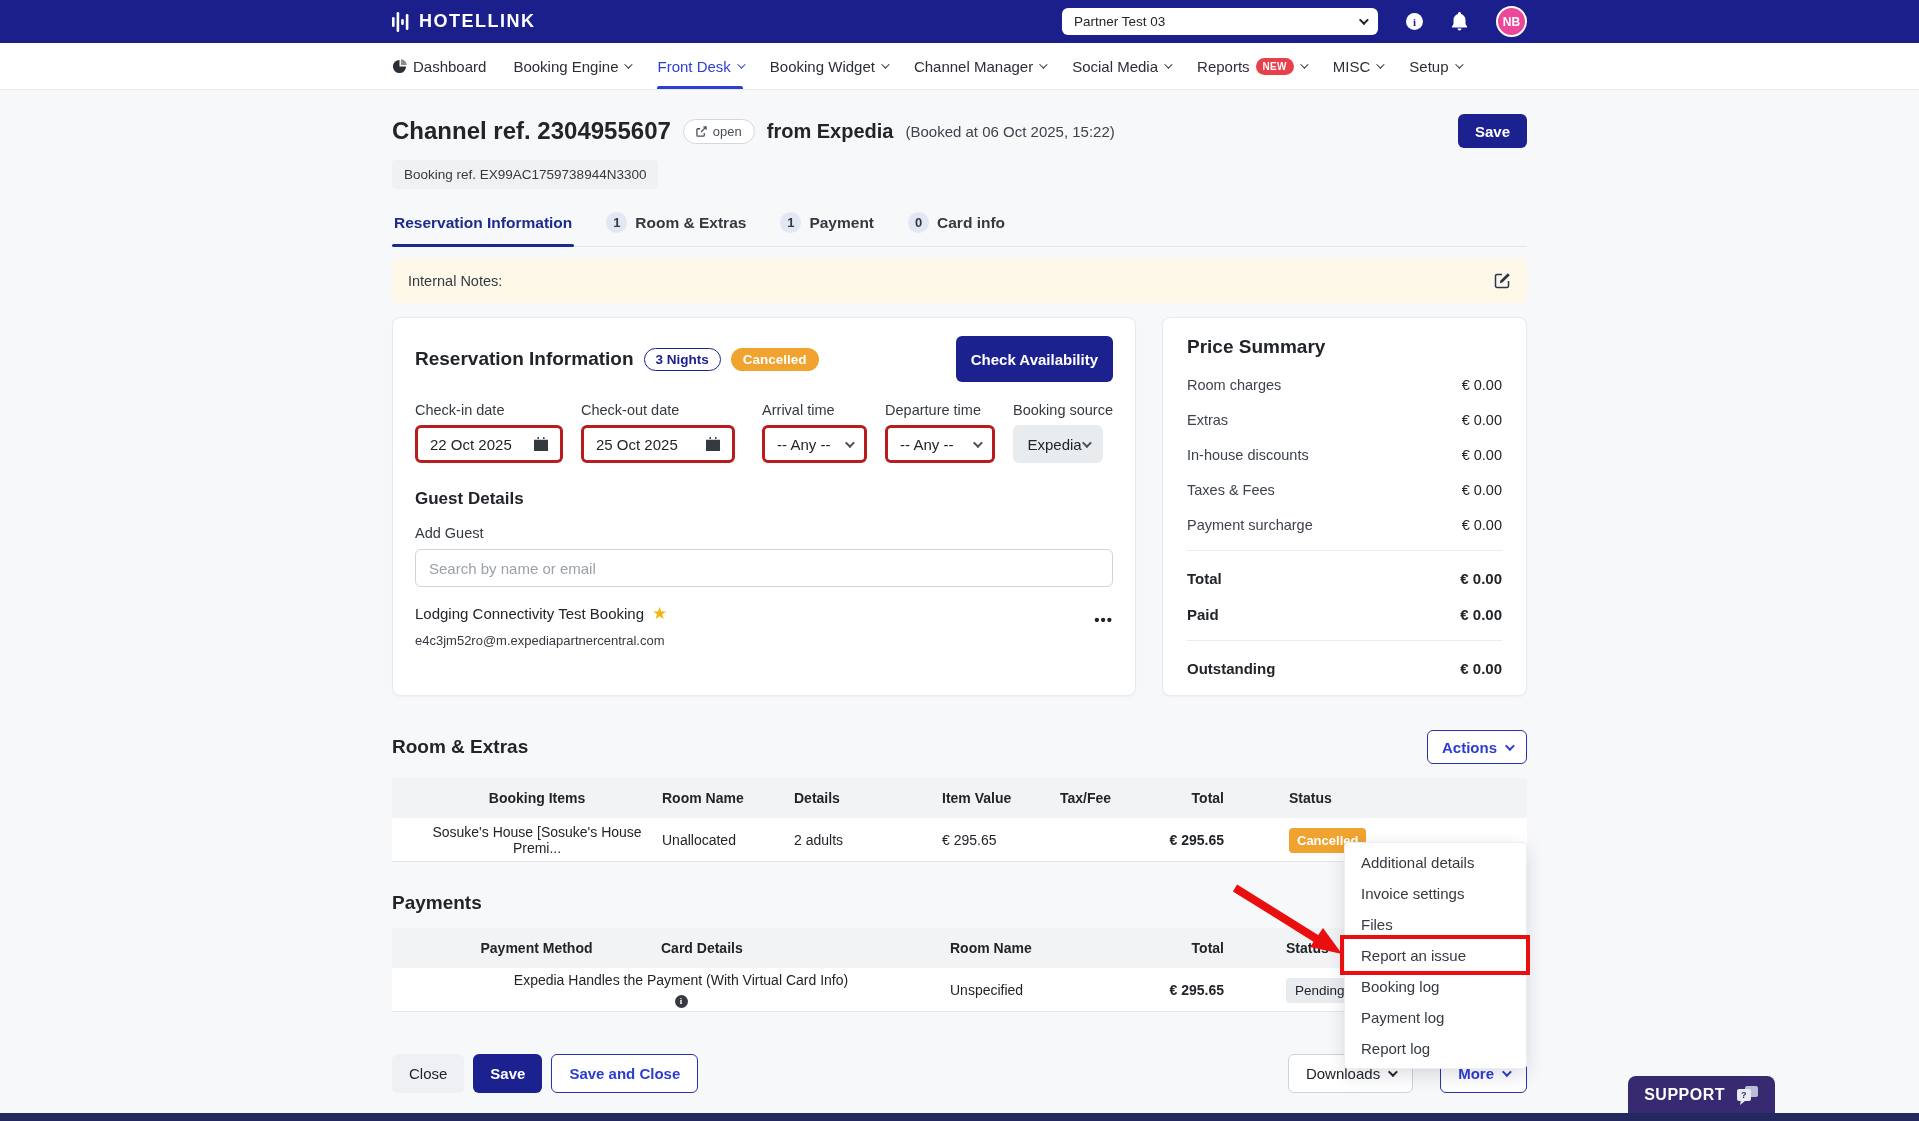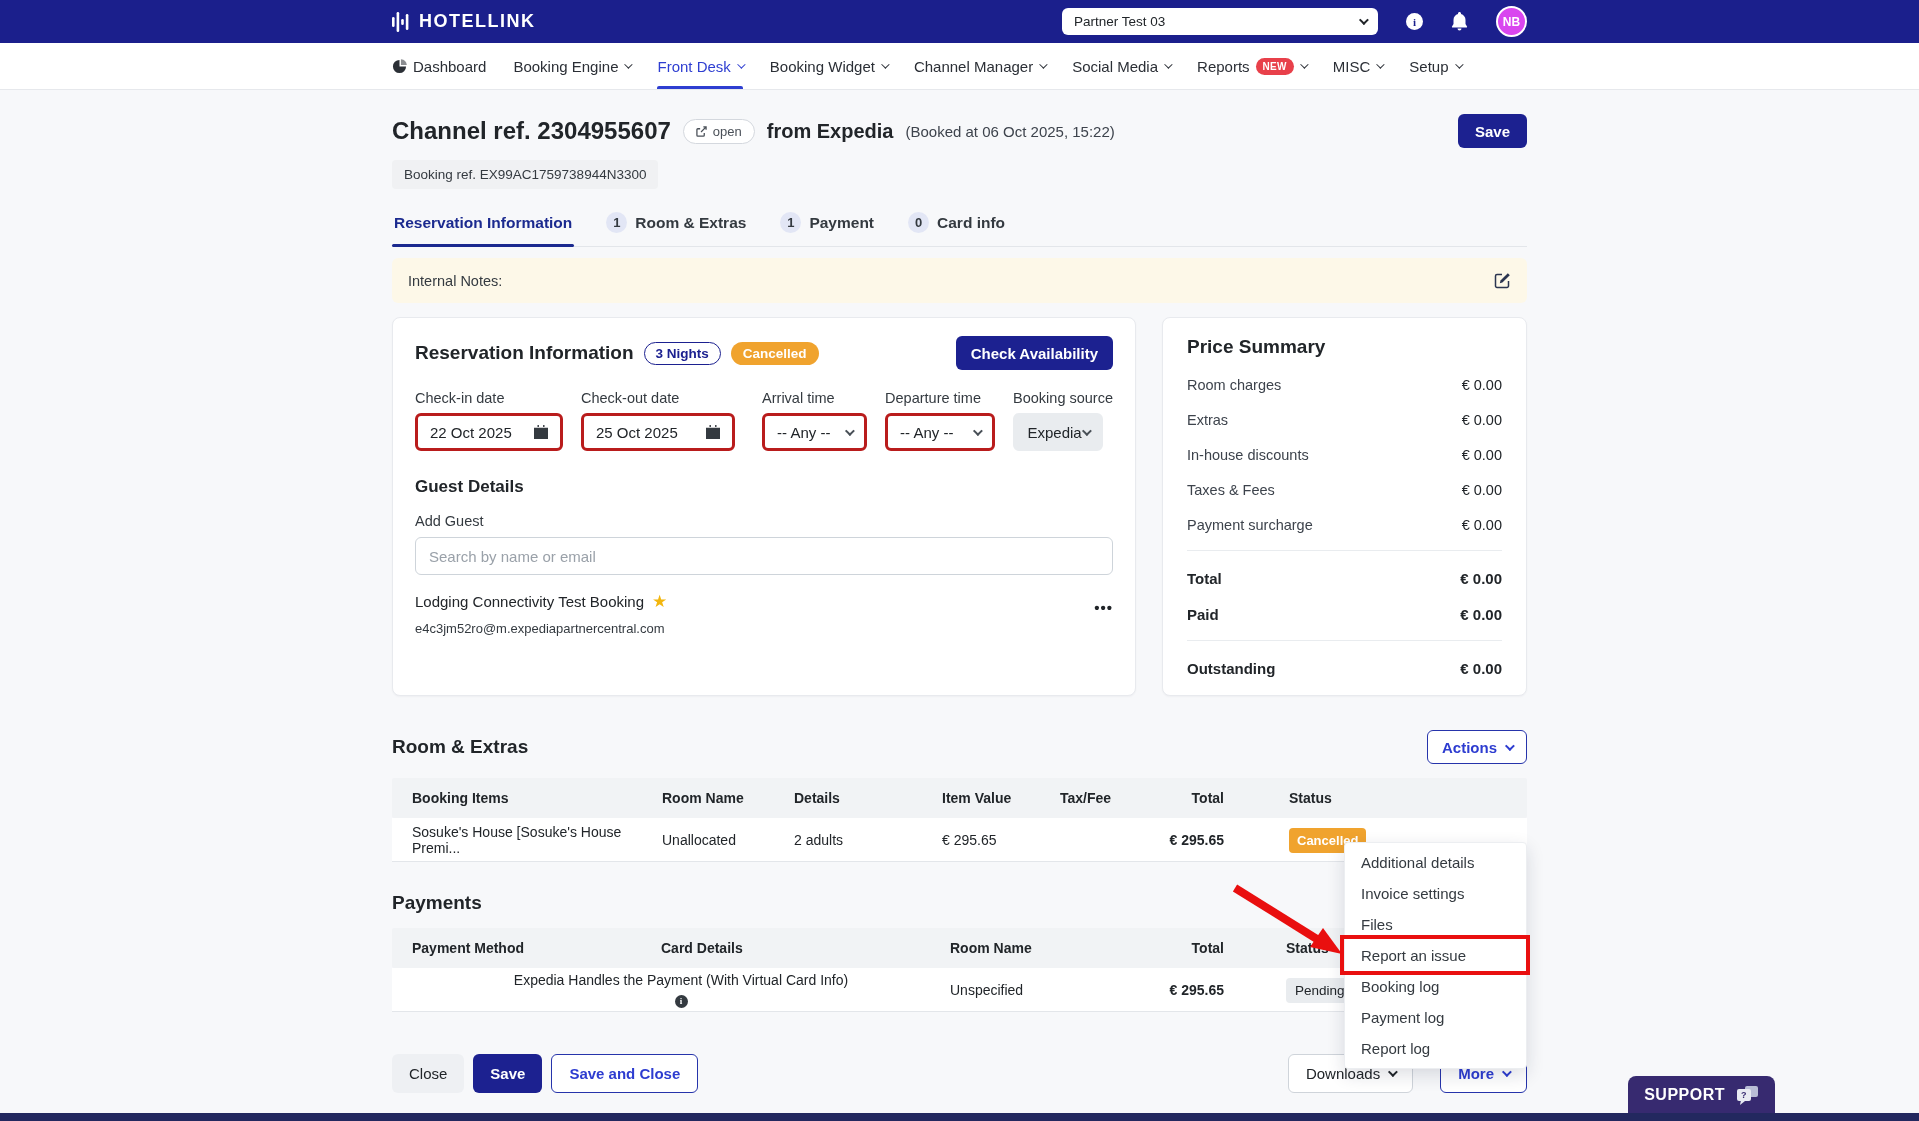--- a/index.html
+++ b/index.html
@@ -7,21 +7,21 @@
   .container { width:1135px; margin:0 auto; }
 
   
   .topbar { height:43px; background:#1b1f8c; display:flex; align-items:center; }
   .topbar .container { display:flex; align-items:center; justify-content:space-between; }
   .brand { display:flex; align-items:center; gap:9px; color:#fff; font-weight:700; font-size:18px; letter-spacing:1.5px; }
   .top-right { display:flex; align-items:center; gap:28px; }
   .partner-sel { width:316px; height:27px; background:#fff; border-radius:6px; display:flex; align-items:center; justify-content:space-between; padding:0 12px; font-size:13.5px; color:#212529; cursor:pointer; }
   .chev { width:7px; height:7px; border-right:2px solid currentColor; border-bottom:2px solid currentColor; transform:rotate(45deg) translateY(-2px); display:inline-block; flex:none; }
   .icon-info-top { width:17px; height:17px; border-radius:50%; background:#fff; color:#1b1f8c; font-size:11px; font-weight:700; display:flex; align-items:center; justify-content:center; font-family:"Liberation Serif", serif; }
-  .avatar { width:31px; height:31px; border-radius:50%; background:#d946ef; border:2px solid #fff; color:#fff; font-size:12px; font-weight:700; display:flex; align-items:center; justify-content:center; }
+  .avatar { width:31px; height:31px; border-radius:50%; background:#ec4899; border:2px solid #fff; color:#fff; font-size:12px; font-weight:700; display:flex; align-items:center; justify-content:center; }
 
   
   .subnav { height:47px; background:#fff; border-bottom:1px solid #e6e8ec; }
   .subnav .container { display:flex; align-items:stretch; gap:27px; height:100%; }
   .nav-item { display:flex; align-items:center; gap:6px; font-size:15px; color:#2b2f36; cursor:pointer; position:relative; }
   .nav-item .chev { width:6px; height:6px; border-width:1.5px; color:#2b2f36; }
   .nav-item.active { color:#2e3ed1; }
   .nav-item.active .chev { color:#2e3ed1; }
   .nav-item.active::after { content:""; position:absolute; left:0; right:0; bottom:0; height:3px; background:#2e3ed1; border-radius:2px 2px 0 0; }
   .badge-new { background:#e8404a; color:#fff; font-size:10px; font-weight:700; border-radius:9px; padding:3px 7px; letter-spacing:.3px; }
@@ -52,21 +52,21 @@
 
   .cards { display:flex; gap:26px; margin-top:14px; align-items:stretch; }
   .card { background:#fff; border:1px solid #e8eaee; border-radius:8px; box-shadow:0 1px 2px rgba(20,30,60,.04); }
   .card-left { width:744px; padding:18px 22px; }
   .card-right { width:365px; padding:18px 24px; }
 
   .res-head { display:flex; align-items:center; gap:10px; }
   .sec-title { font-size:19px; font-weight:700; color:#212529; }
   .pill-nights { border:1.5px solid #1c2190; color:#1c2190; border-radius:15px; padding:3px 11px; font-size:13.5px; font-weight:600; background:#fff; }
   .pill-cancelled { background:#f0a32e; color:#fff; border-radius:15px; padding:4px 12px; font-size:13.5px; font-weight:600; }
-  .check-avail { margin-left:auto; height:34px; padding:10px 15px; font-size:15px; }
+  .check-avail { margin-left:auto; height:46px; padding:10px 15px; font-size:15px; }
 
   .fields { display:flex; margin-top:20px; gap:18px; }
   .field label { display:block; font-size:14.5px; color:#343a40; margin-bottom:7px; }
   .inp, .sel { height:38px; border:3px solid #b91c1c; border-radius:6px; background:#fff; display:flex; align-items:center; justify-content:space-between; padding:0 12px; font-size:15px; color:#212529; cursor:pointer; }
   .sel .chev { color:#495057; }
   .sel.disabled { background:#e9ecef; border-color:#e9ecef;justify-content:center; }
   .f-checkin { width:148px; } .f-checkout { width:154px; }
   .f-arrival { width:105px; margin-left:auto; } .f-departure { width:110px; } .f-source { width:90px; }
 
   .guest-title { margin-top:26px; font-size:17px; font-weight:700; color:#212529; }
@@ -86,21 +86,21 @@
 
   .sect-row { display:flex; align-items:center; justify-content:space-between; margin-top:34px; }
   .actions-btn { height:34px; padding:0 14px; font-size:15px; }
 
   .tbl { margin-top:14px; }
   .tbl-head, .tbl-row { display:grid; align-items:center; }
   .t1 { grid-template-columns:270px 132px 148px 118px 74px 90px 1fr; }
   .t2 { grid-template-columns:269px 289px 174px 100px 1fr; }
   .tbl-head { background:#f1f3f5; height:40px; font-size:14px; font-weight:700; color:#212529; border-radius:2px; }
   .tbl-row { background:#fff; height:44px; font-size:14px; color:#212529; border-bottom:1px solid #e3e6ea; }
-  .c-first { padding-left:20px; }
+  .c-first { padding-left:20px;text-align:center; }
   .c-right { text-align:right; }
   .t1 .c-status { padding-left:65px; }
   .t2 .c-status { padding-left:62px; }
   .bold-v { font-weight:700; }
   .badge-cancelled { background:#f0a32e; color:#fff; border-radius:4px; padding:5px 8px; font-size:13px; font-weight:600; white-space:nowrap; }
   .badge-pending { background:#e9ecef; color:#212529; border-radius:4px; padding:5px 9px; font-size:13.5px; white-space:nowrap; }
   .pm-cell { display:flex; align-items:center; gap:7px;flex-direction:column; }
   .icon-info-sm { width:13px; height:13px; border-radius:50%; background:#343a40; color:#fff; font-size:9px; font-weight:700; display:inline-flex; align-items:center; justify-content:center; font-family:"Liberation Serif",serif; flex:none; }
 
   .actions-row { display:flex; align-items:center; justify-content:space-between; margin-top:42px; }

